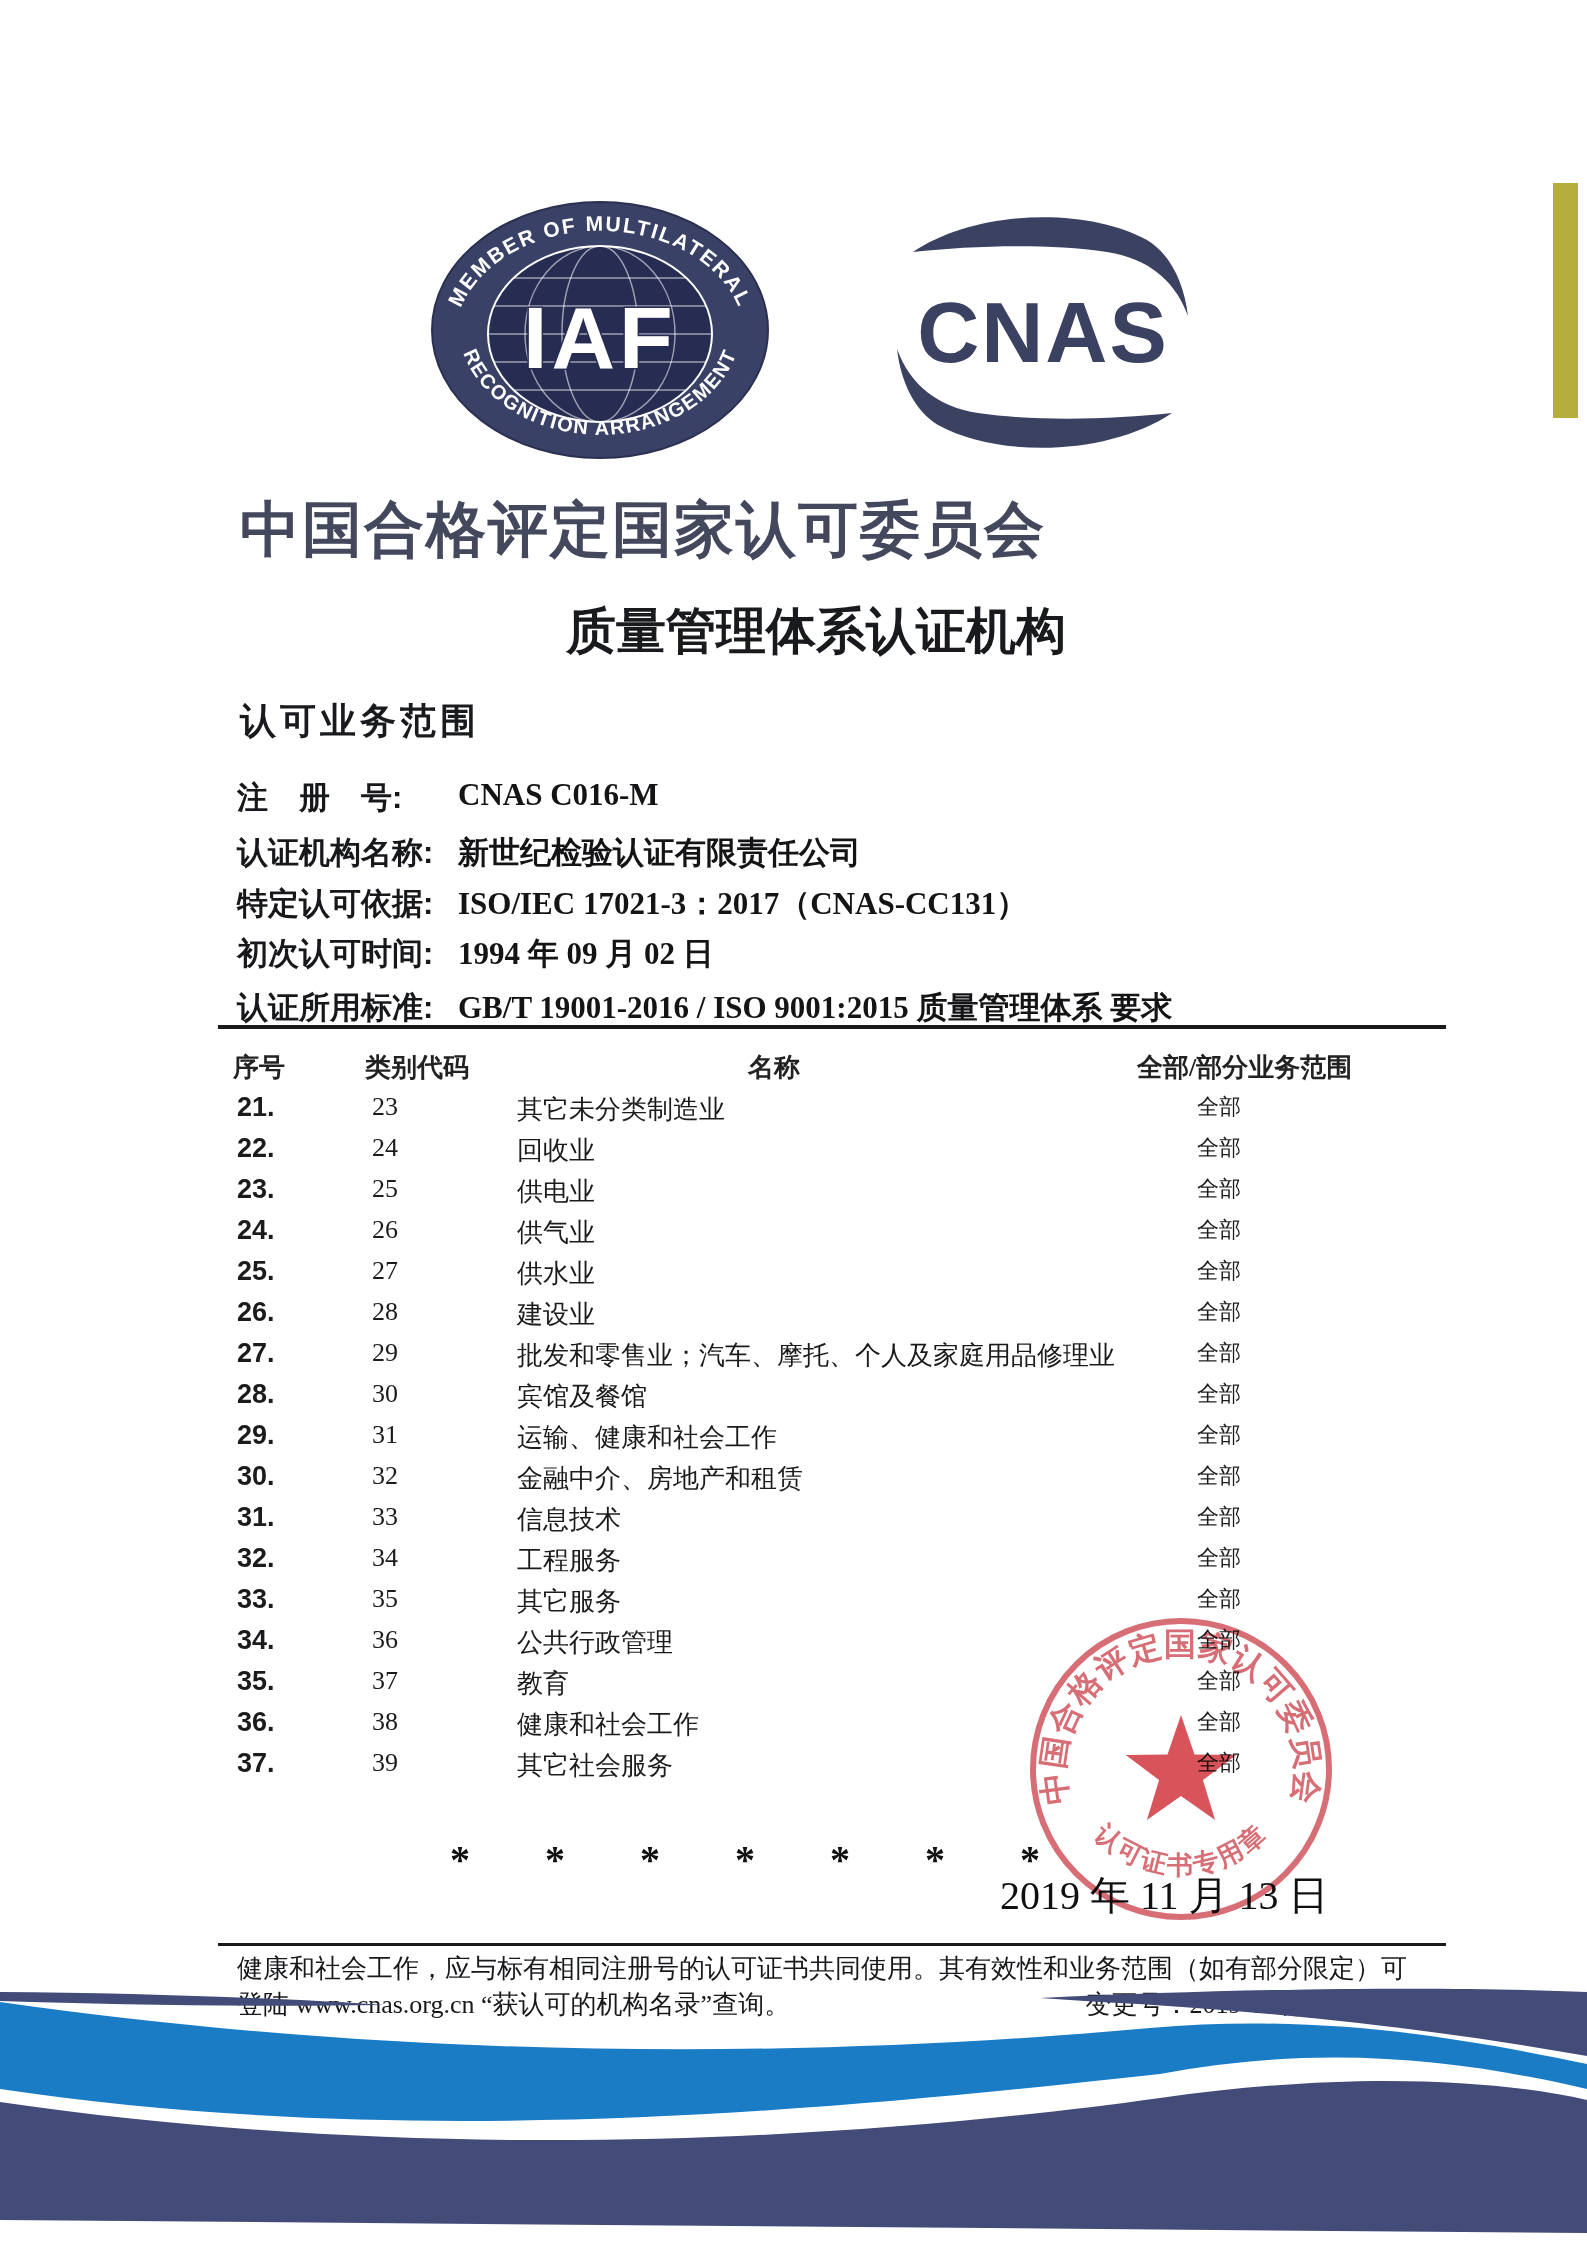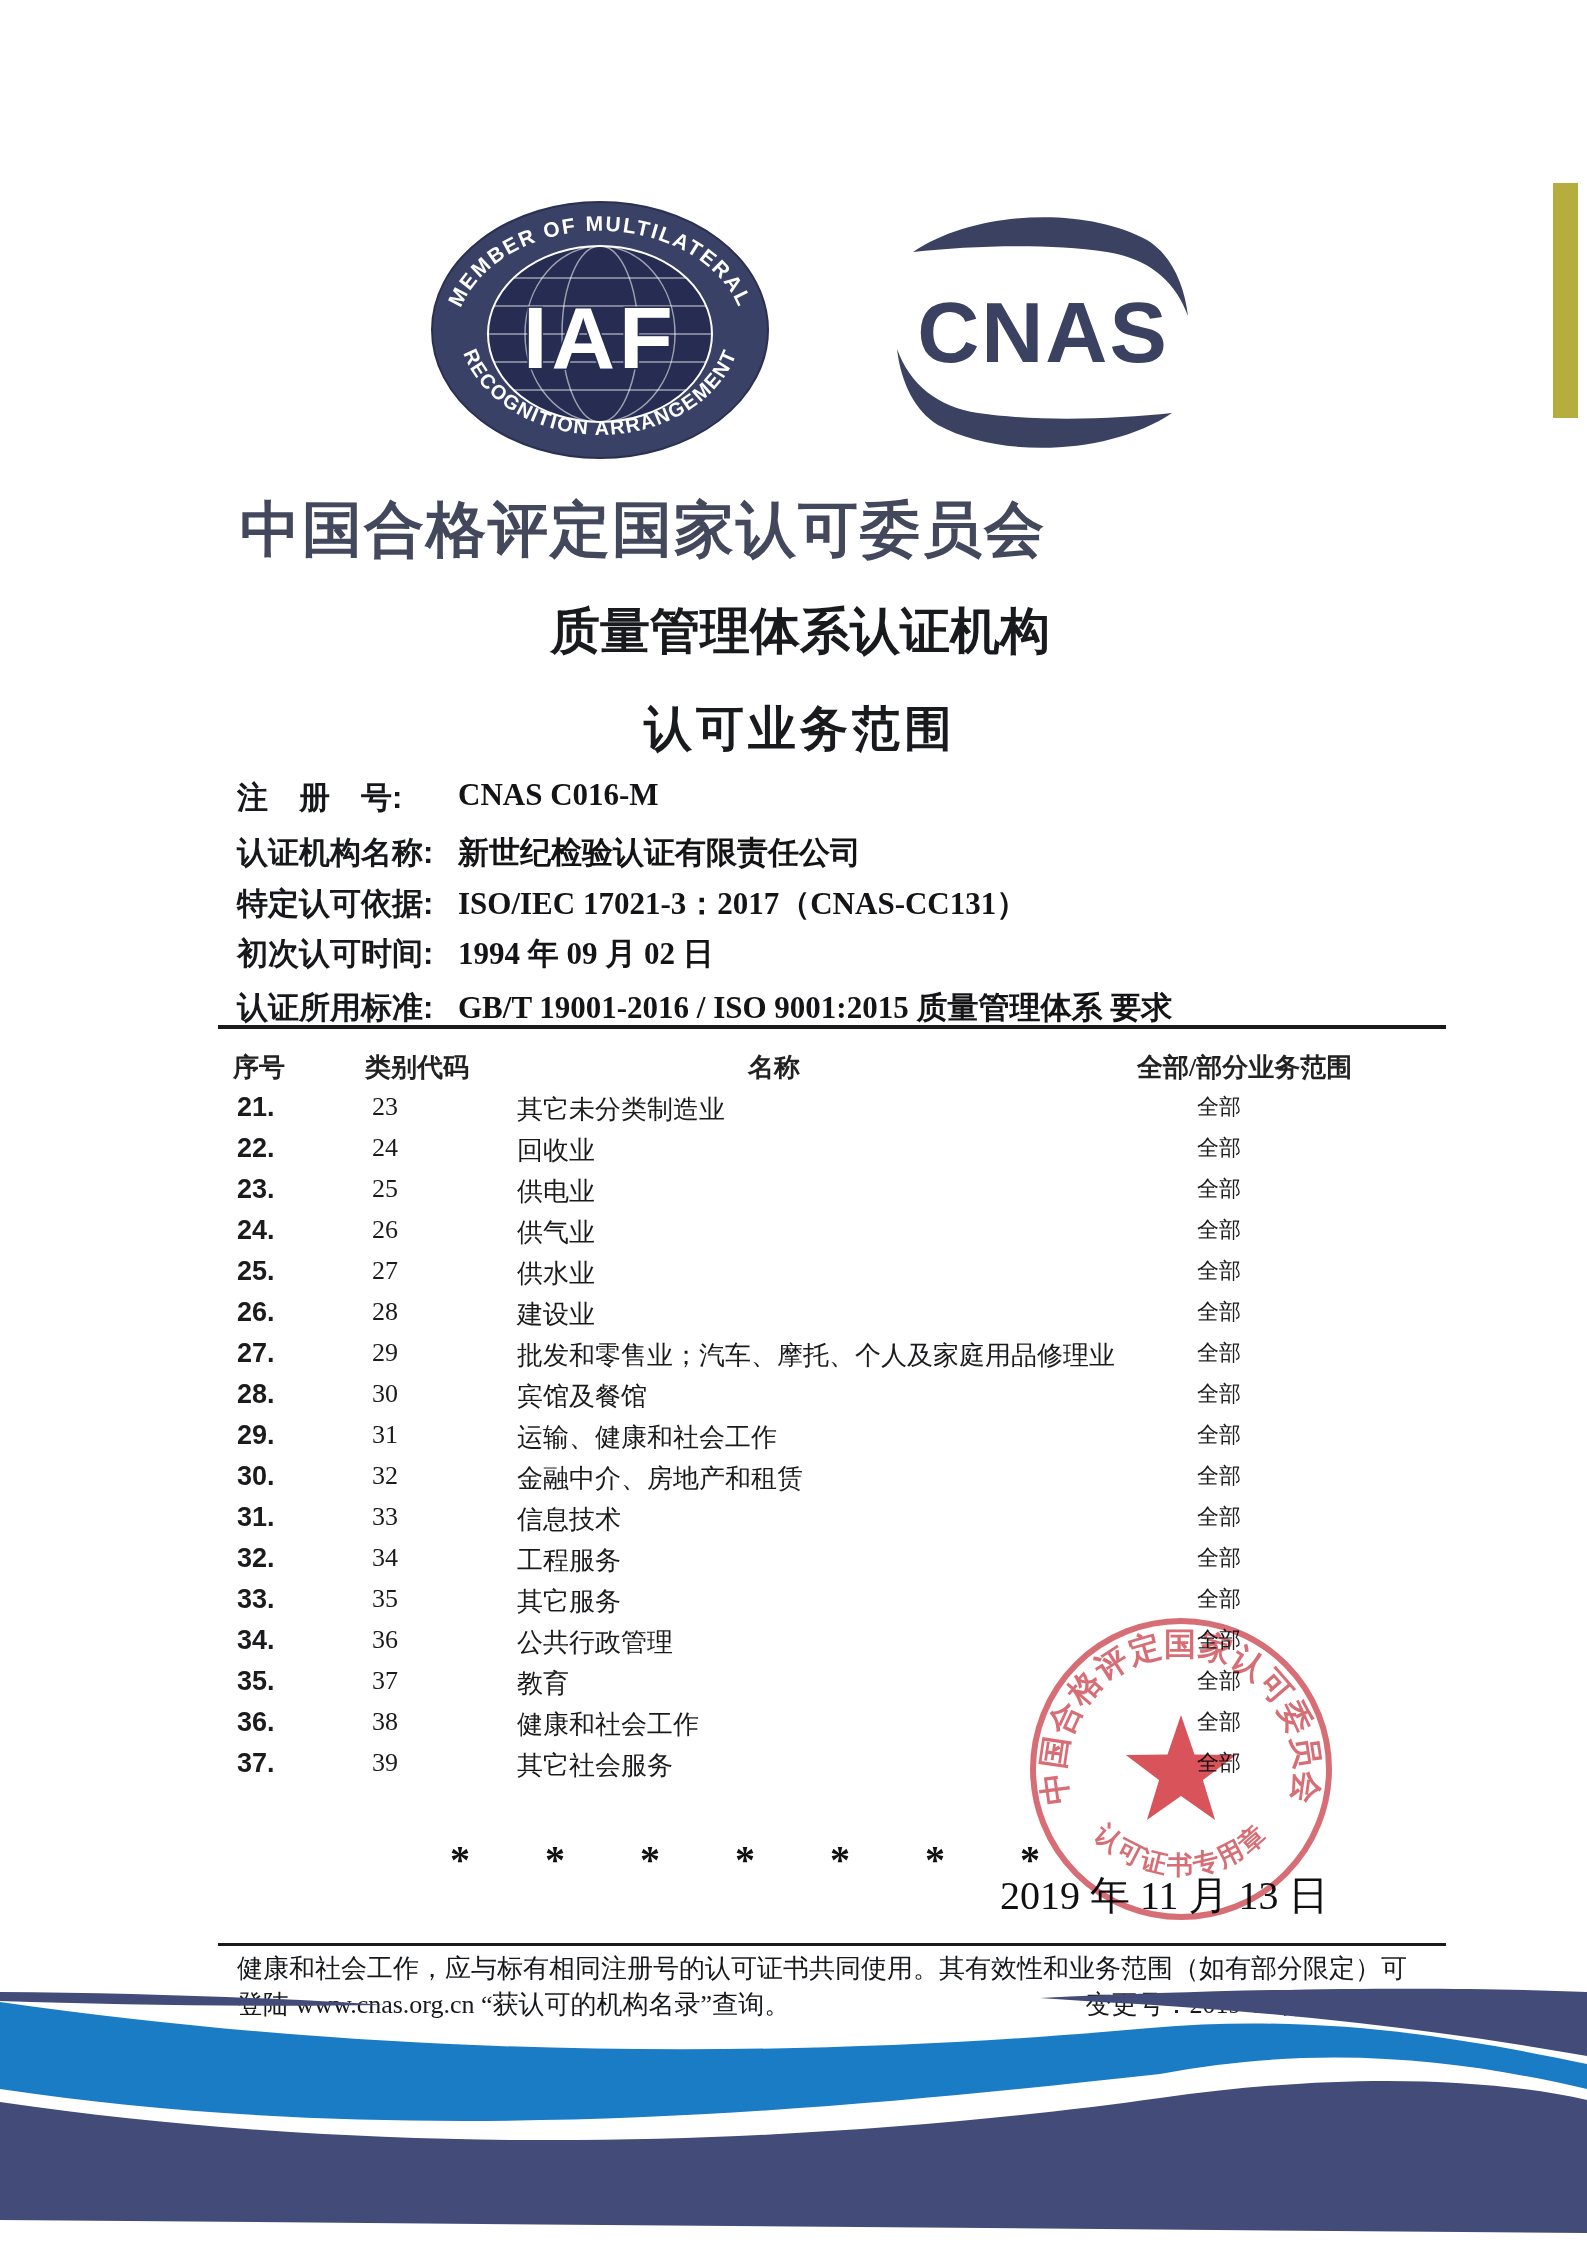--- a/index.html
+++ b/index.html
@@ -6,24 +6,24 @@
   .page{position:relative;width:1587px;height:2243px;background:#fff;overflow:hidden;
         font-family:"Liberation Serif","DejaVu Serif",serif;color:#1c1c1e;}
   .abs{position:absolute;}
   
   .iaf-logo{left:430px;top:200px;width:340px;height:260px;}
   .cnas-logo{left:885px;top:210px;width:315px;height:245px;}
   .side-bar{left:1553px;top:183px;width:25px;height:235px;background:#b5ad3d;}
   
   .main-title{left:240px;top:490px;font-family:"Liberation Sans","DejaVu Sans",sans-serif;
       font-size:60px;font-weight:bold;letter-spacing:2px;color:#43485c;white-space:nowrap;}
-  .sub-title-1{left:240px;top:598px;width:1120px;text-align:center;
+  .sub-title-1{left:256px;top:598px;width:1120px;text-align:center;
       font-family:Liberation Serif, serif;font-size:50px;font-weight:bold;color:#191a1e;}
-  .sub-title-2{left:240px;top:697px;width:1120px;text-align:center;
-      font-family:"Liberation Sans","DejaVu Sans",sans-serif;font-size:48px;font-weight:bold;letter-spacing:4px;color:#191a1e;}
+  .sub-title-2{left:240px;top:697px;width:1120px;
+      font-family:"Liberation Sans","DejaVu Sans",sans-serif;font-size:36px;font-weight:bold;letter-spacing:4px;color:#191a1e;}
   
   .field-row{left:0;width:1587px;height:40px;}
   .field-label{position:absolute;left:237px;font-family:"Liberation Sans","DejaVu Sans",sans-serif;
       font-size:31px;font-weight:bold;color:#17181b;white-space:nowrap;}
   .field-value{position:absolute;left:458px;font-size:31px;font-weight:bold;color:#141416;white-space:nowrap;}
   
   .top-rule{left:218px;top:1025px;width:1228px;height:4px;background:#1a1a1a;}
   .footer-rule{left:218px;top:1943px;width:1228px;height:3px;background:#1a1a1a;}
   
   .th{position:absolute;top:1050px;font-size:26px;font-weight:bold;color:#222;white-space:nowrap;}

